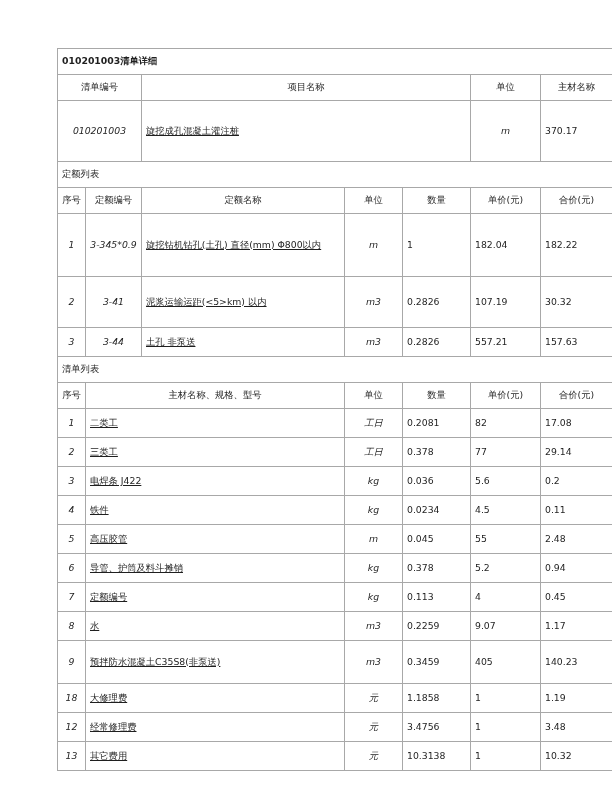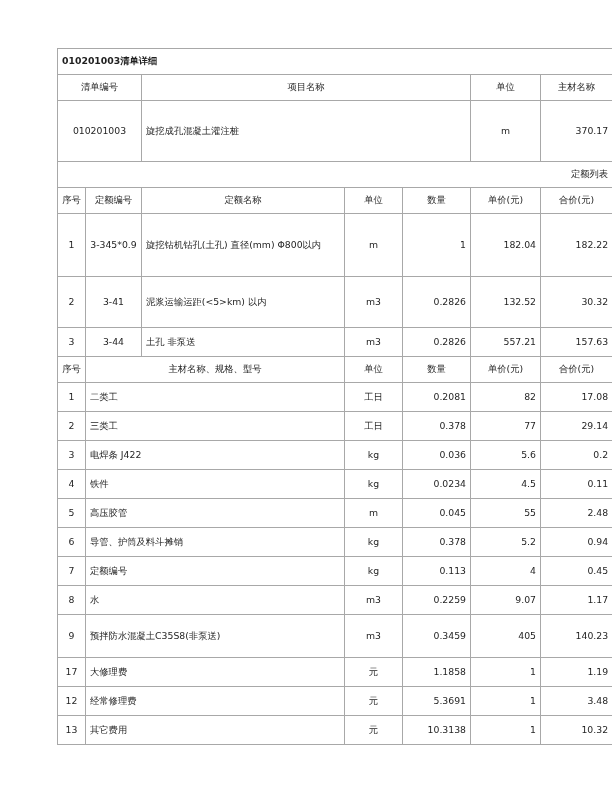--- a/index.html
+++ b/index.html
@@ -29,31 +29,31 @@
   }
   table.detail td {
     border: 1px solid #a8a8a8;
     padding: 2px 4px;
     vertical-align: middle;
     line-height: 1.35;
     color: #1f1f1f;
     font-size: 9.3px;
     word-break: break-all;
   }
-  .c-center { text-align: center; }
-  .c-left   { text-align: left; }
-  .c-right  { text-align: right; }
+  .c-center { text-align: center; font-style: italic; }
+  .c-left   { text-align: left; text-decoration: underline; }
+  .c-right  { }
   .title-row td {
     text-align: left;
     height: 21px;
     font-size: 9.6px;
     font-weight: bold;
   }
   .section-row td {
-    text-align: right;
+    text-align: left;
     height: 21px;
     font-size: 9.6px;
   }
   .head-row td {
     text-align: center;
     height: 21px;
     font-size: 9.6px;
     margin-top: 32px;
   }
   .r-tall td    { height: 58px; }
@@ -121,34 +121,37 @@
         <td class="c-right num">182.04</td>
         <td class="c-right num">182.22</td>
       </tr>
 
       <tr class="r-mid">
         <td class="c-center num">2</td>
         <td class="c-center num">3-41</td>
         <td class="c-left">泥浆运输运距(&lt;5&gt;km) 以内</td>
         <td class="c-center num">m3</td>
         <td class="c-right num">0.2826</td>
-        <td class="c-right num">132.52</td>
+        <td class="c-right num">107.19</td>
         <td class="c-right num">30.32</td>
       </tr>
 
       <tr class="r-norm">
         <td class="c-center num">3</td>
         <td class="c-center num">3-44</td>
         <td class="c-left">土孔 非泵送</td>
         <td class="c-center num">m3</td>
         <td class="c-right num">0.2826</td>
         <td class="c-right num">557.21</td>
         <td class="c-right num">157.63</td>
       </tr>
 
+      <tr class="section-row">
+        <td colspan="7">清单列表</td>
+      </tr>
 
       <tr class="head-row">
         <td>序号</td>
         <td colspan="2">主材名称、规格、型号</td>
         <td>单位</td>
         <td>数量</td>
         <td>单价(元)</td>
         <td>合价(元)</td>
       </tr>
 
@@ -228,33 +231,33 @@
         <td class="c-center num">9</td>
         <td colspan="2" class="c-left">预拌防水混凝土C35S8(非泵送)</td>
         <td class="c-center">m3</td>
         <td class="c-right num">0.3459</td>
         <td class="c-right num">405</td>
         <td class="c-right num">140.23</td>
       </tr>
 
 
       <tr class="r-item">
-        <td class="c-center num">17</td>
+        <td class="c-center num">18</td>
         <td colspan="2" class="c-left">大修理费</td>
         <td class="c-center">元</td>
         <td class="c-right num">1.1858</td>
         <td class="c-right num">1</td>
         <td class="c-right num">1.19</td>
       </tr>
 
       <tr class="r-item">
         <td class="c-center num">12</td>
         <td colspan="2" class="c-left">经常修理费</td>
         <td class="c-center">元</td>
-        <td class="c-right num">5.3691</td>
+        <td class="c-right num">3.4756</td>
         <td class="c-right num">1</td>
         <td class="c-right num">3.48</td>
       </tr>
 
       <tr class="r-item">
         <td class="c-center num">13</td>
         <td colspan="2" class="c-left">其它费用</td>
         <td class="c-center">元</td>
         <td class="c-right num">10.3138</td>
         <td class="c-right num">1</td>

